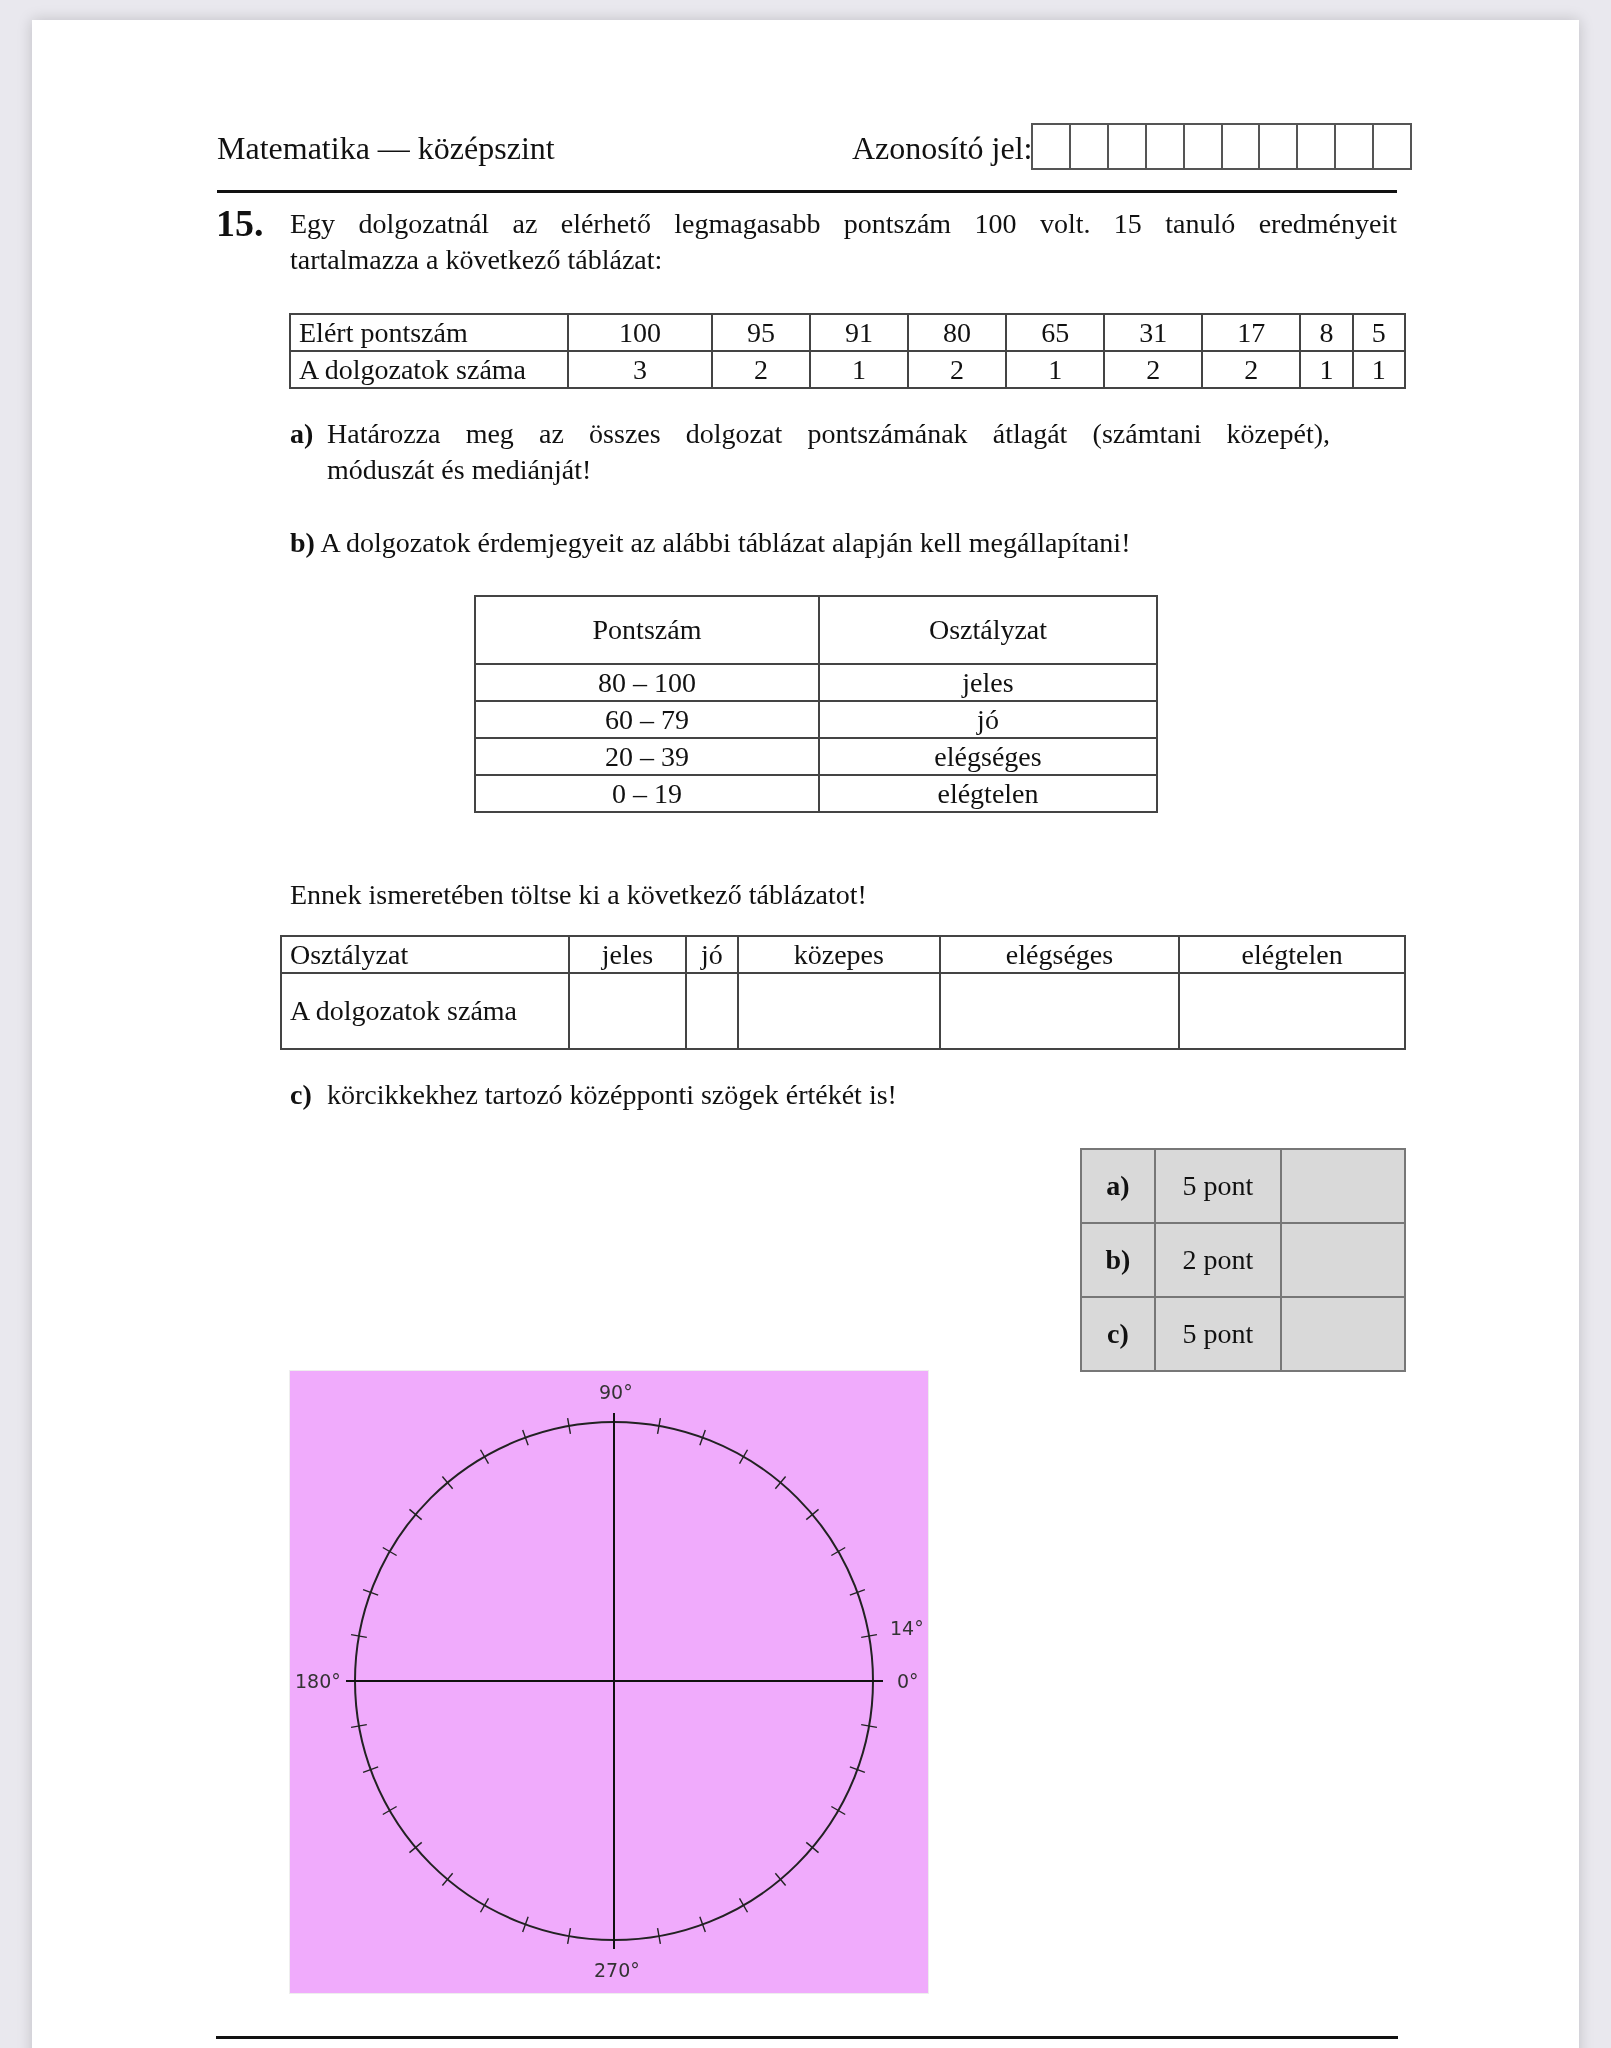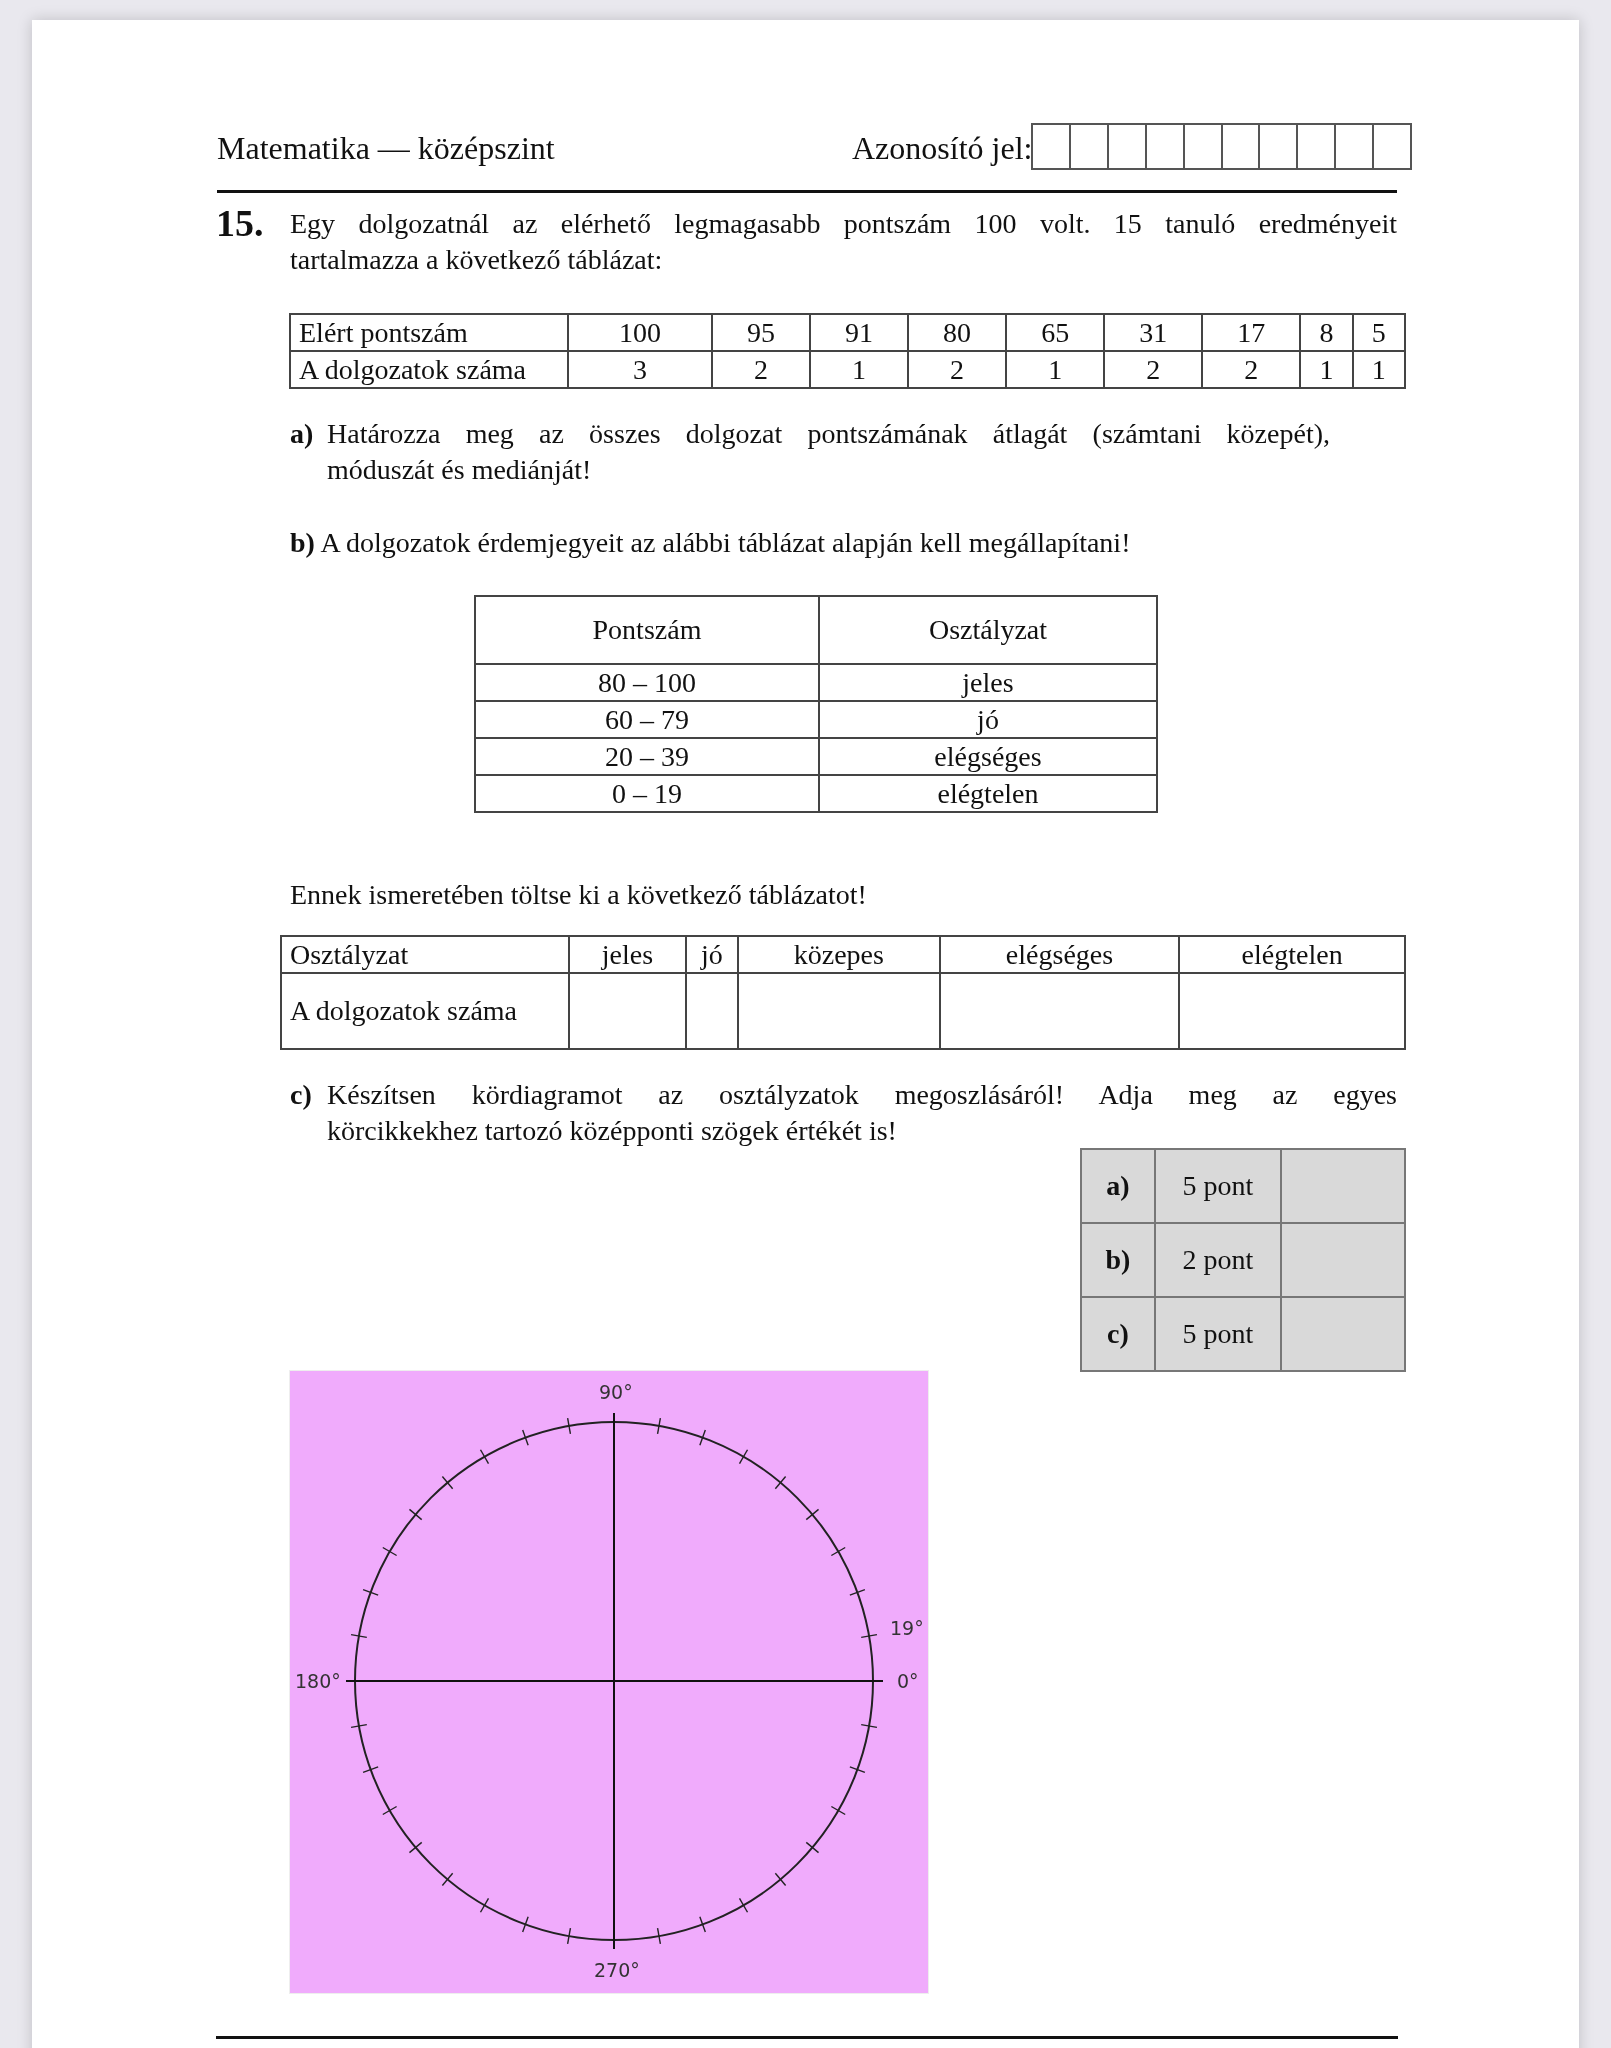--- a/index.html
+++ b/index.html
@@ -149,21 +149,20 @@
     <td></td>
     <td></td>
     <td></td>
   </tr>
 </tbody>
   </table>
 
 <div class="abs para" style="left:290px; top:1077px; width:1107px;">
   <span class="lbl abs" style="left:0; top:0;">c)</span>
   <div style="margin-left:37px;">
-    <span class="just-line" style="width:1070px;">Készítsen kördiagramot az osztályzatok megoszlásáról! Adja meg az egyes</span>
     <span style="display:block;">körcikkekhez tartozó középponti szögek értékét is!</span>
   </div>
 </div>
 
 <table class="score" style="left:1080px; top:1148px; width:326px;">
   <tbody>
       <tr>
     <td class="lbl" style="width:72px; height:72px;">a)</td>
     <td style="width:124px;">5 pont</td>
     <td></td>
@@ -216,18 +215,18 @@
         <line x1="541.372376349894" y1="435.5000000000001" x2="555.2287828104451" y2="443.5000000000001"></line>
         <line x1="559.862847817263" y1="395.84705597474283" x2="574.8979297498375" y2="401.31937826795354"></line>
         <line x1="571.1867460060641" y1="353.58569259439975" x2="586.9436700542594" y2="356.3640634370706"></line>
       </g>
     <circle cx="324" cy="310" r="259" stroke="#222" stroke-width="2" fill="none"></circle>
     <line x1="56" y1="310" x2="593" y2="310" stroke="#111" stroke-width="2"></line>
     <line x1="324" y1="42" x2="324" y2="578" stroke="#111" stroke-width="2"></line>
   </svg>
   <span class="abs dlabel" style="left:309px; top:10px;">90°</span>
   <span class="abs dlabel" style="left:5px; top:299px;">180°</span>
-  <span class="abs dlabel" style="left:600px; top:246px;">19°</span>
+  <span class="abs dlabel" style="left:600px; top:246px;">14°</span>
   <span class="abs dlabel" style="left:607px; top:299px;">0°</span>
   <span class="abs dlabel" style="left:304px; top:588px;">270°</span>
 </div>
 
 <div class="abs rule" style="left:216px; top:2036px; width:1182px;"></div>
 
 </body></html>

